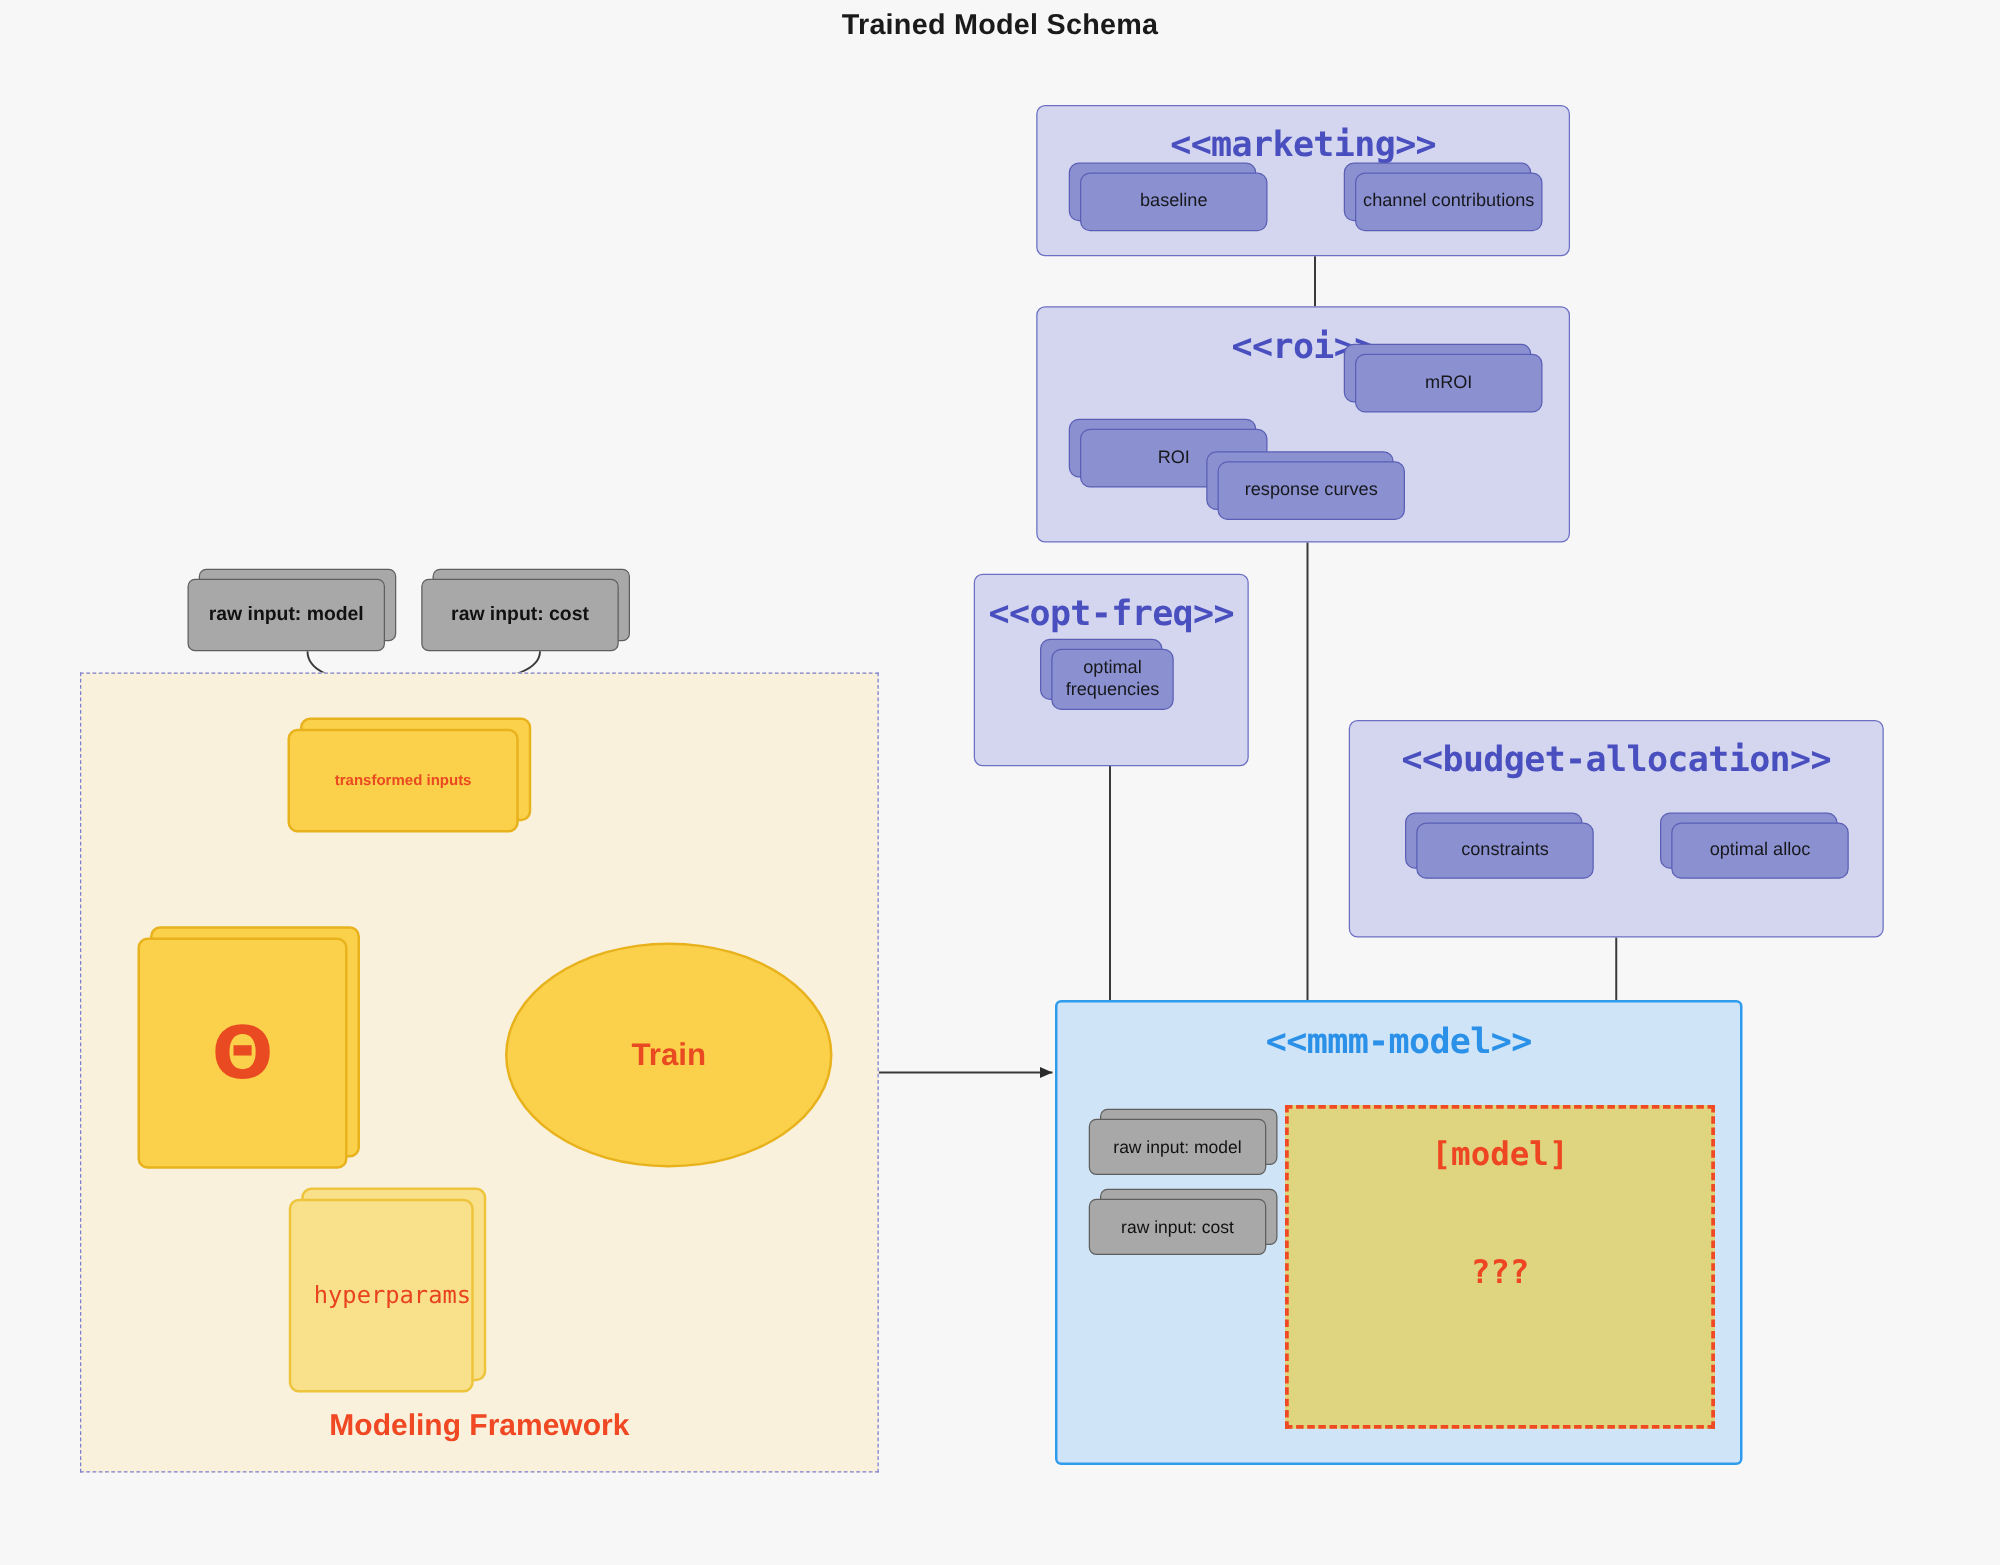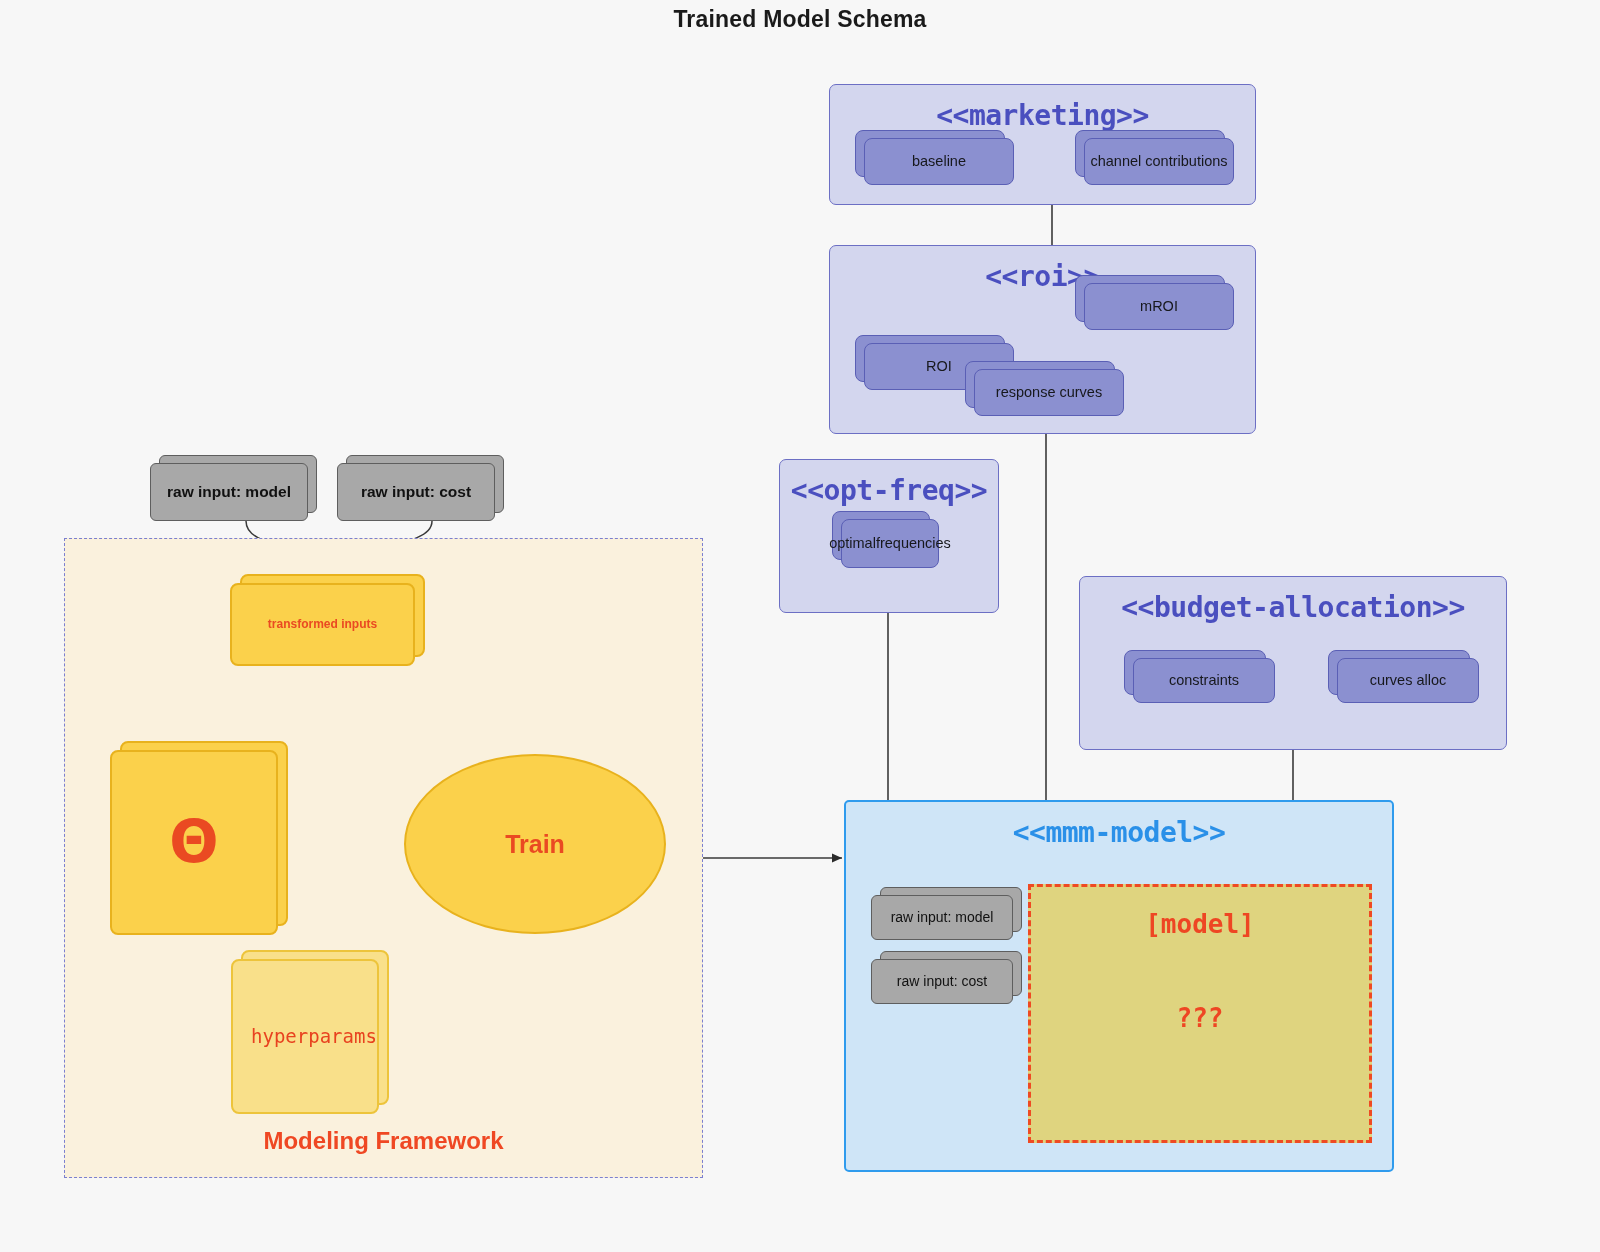--- a/index.html
+++ b/index.html
@@ -239,36 +239,36 @@
     <div class="card blue" style="left:144px;top:123px;width:150px;height:47px;">
       <div class="back"></div>
       <div class="front">response curves</div>
     </div>
   </div>
 
   <div class="pkg" style="left:779px;top:459px;width:220px;height:154px;">
     <div class="pkg-title">&lt;&lt;opt-freq&gt;&gt;</div>
     <div class="card blue" style="left:61px;top:59px;width:98px;height:49px;">
       <div class="back"></div>
-      <div class="front" style="flex-direction:row;">
+      <div class="front" style="flex-direction:column;">
         <span>optimal</span>
         <span>frequencies</span>
       </div>
     </div>
   </div>
 
   <div class="pkg" style="left:1079px;top:576px;width:428px;height:174px;">
     <div class="pkg-title">&lt;&lt;budget-allocation&gt;&gt;</div>
     <div class="card blue" style="left:53px;top:81px;width:142px;height:45px;">
       <div class="back"></div>
       <div class="front">constraints</div>
     </div>
     <div class="card blue" style="left:257px;top:81px;width:142px;height:45px;">
       <div class="back"></div>
-      <div class="front">curves alloc</div>
+      <div class="front">optimal alloc</div>
     </div>
   </div>
 
   <div class="pkg mmm" style="left:844px;top:800px;width:550px;height:372px;">
     <div class="pkg-title">&lt;&lt;mmm-model&gt;&gt;</div>
 
     <div class="card gray small" style="left:25px;top:93px;width:142px;height:45px;">
       <div class="back"></div>
       <div class="front">raw input: model</div>
     </div>

